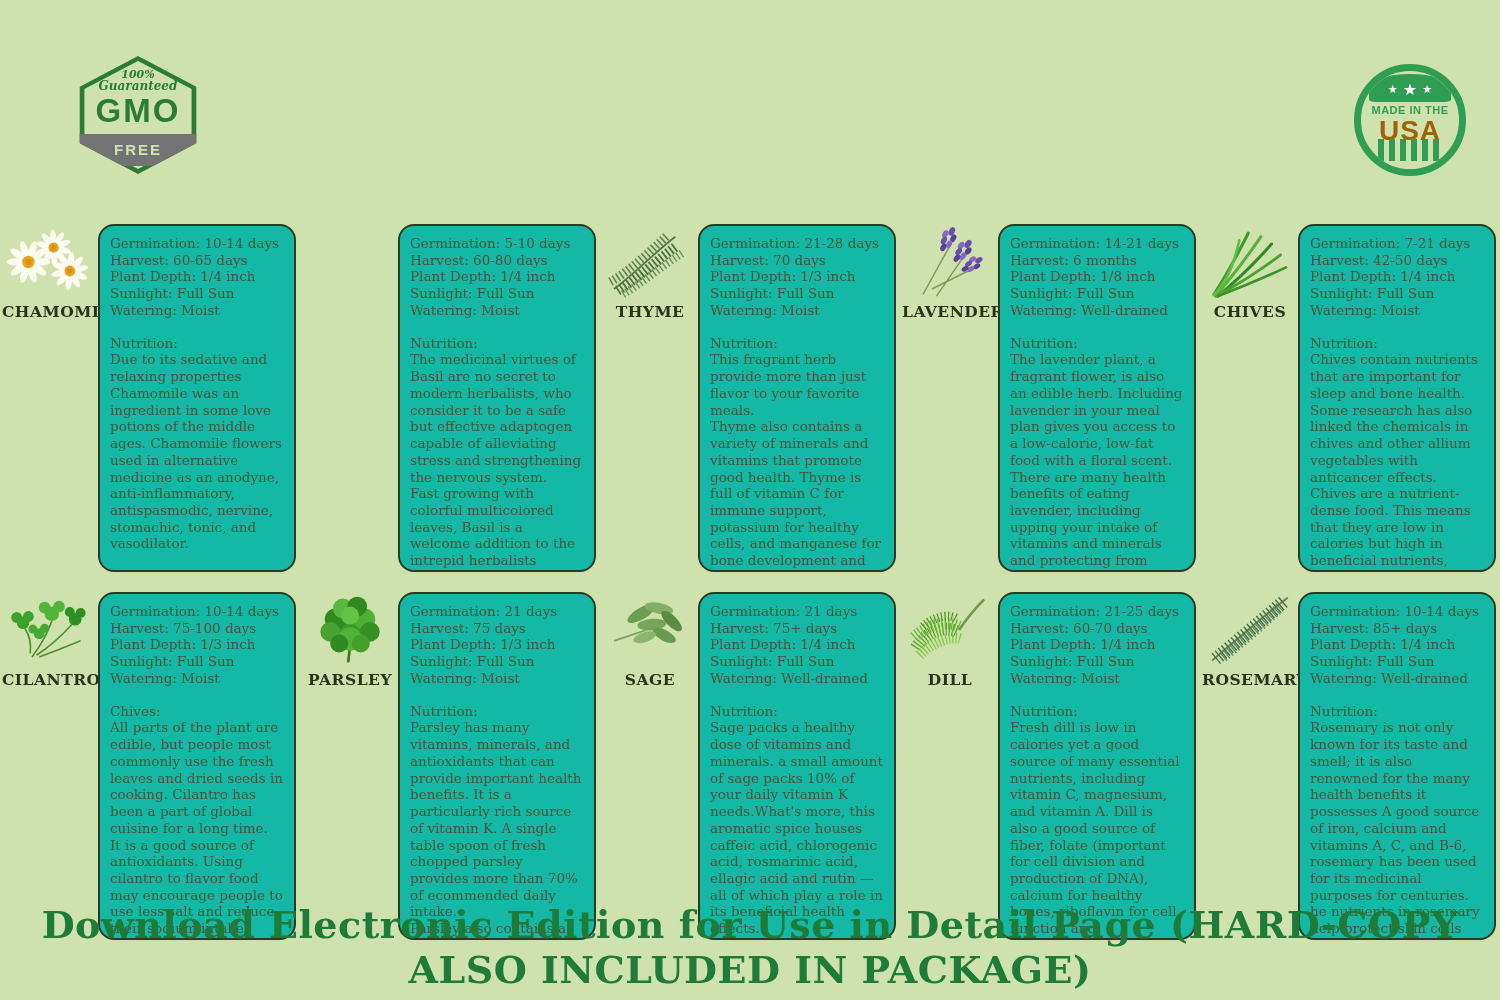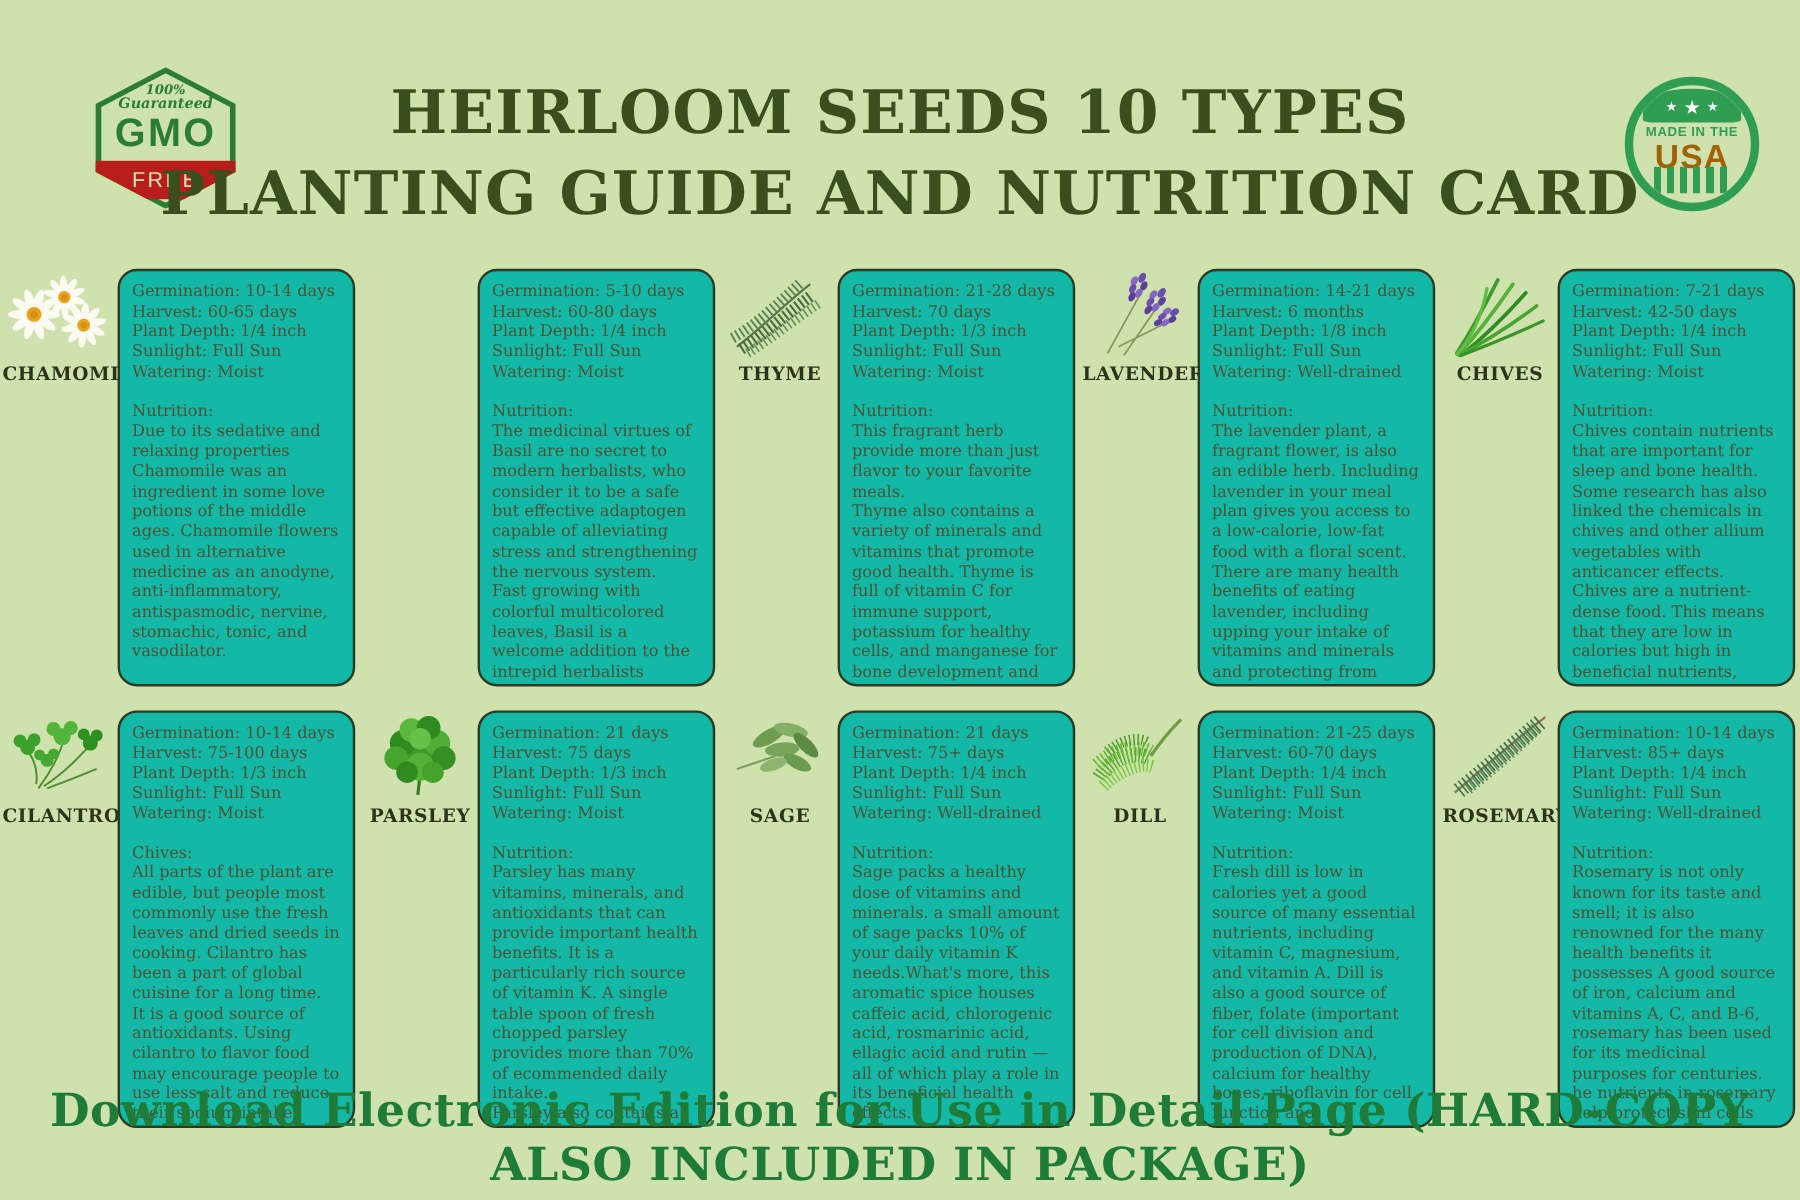--- a/index.html
+++ b/index.html
@@ -19,23 +19,23 @@
   
   .gmo{position:absolute;left:76px;top:32px;width:124px;height:118px;
        background:#2b7d35;clip-path:polygon(50% 0%,97% 26%,97% 74%,50% 100%,3% 74%,3% 26%);}
   .gmo-inner{position:absolute;left:5px;top:5px;right:5px;bottom:5px;background:#cfe2ad;
        clip-path:polygon(50% 0%,97% 26%,97% 74%,50% 100%,3% 74%,3% 26%);}
   .gmo-content{position:absolute;left:0;right:0;top:0;bottom:0;text-align:center;color:#2b7d35;}
   .gmo-100{font-size:11px;font-style:italic;font-weight:bold;margin-top:13px;line-height:1;}
   .gmo-guar{font-size:12px;font-style:italic;font-weight:bold;line-height:1.1;}
   .gmo-main{font-size:33px;font-weight:bold;font-family:"Liberation Sans",sans-serif;
             letter-spacing:2px;line-height:1.05;margin-top:1px;}
-  .gmo-free{position:absolute;left:0;right:0;bottom:8px;height:32px;background:#b91c1c;
-            color:#cfe2ad;font-family:"Liberation Sans",sans-serif;font-weight:normal;
-            font-size:18px;letter-spacing:2px;line-height:32px;}
+  .gmo-free{position:absolute;left:0;right:0;bottom:8px;height:32px;background:#737373;
+            color:#cfe2ad;font-family:"Liberation Sans",sans-serif;font-weight:bold;
+            font-size:15px;letter-spacing:2px;line-height:32px;}
 
   
   .usa{position:absolute;right:34px;top:40px;width:112px;height:112px;border-radius:50%;
        border:7px solid #2f9e53;box-sizing:border-box;background:#cfe2ad;overflow:hidden;}
   .usa-dome{position:absolute;top:3px;left:8px;right:8px;height:28px;background:#2f9e53;
             border-radius:50% 50% 8% 8%;text-align:center;color:#fff;line-height:30px;}
   .usa-dome .star{color:#ffffff;font-size:11px;vertical-align:middle;}
   .usa-dome .star.big{font-size:16px;}
   .usa-line1{position:absolute;top:33px;left:0;right:0;text-align:center;color:#2f9e53;
              font-family:"Liberation Sans",sans-serif;font-weight:bold;font-size:11px;letter-spacing:0.5px;}
@@ -205,24 +205,20 @@
   <div class="gmo">
     <div class="gmo-inner"></div>
     <div class="gmo-content">
       <div class="gmo-100">100%</div>
       <div class="gmo-guar">Guaranteed</div>
       <div class="gmo-main">GMO</div>
       <div class="gmo-free">FREE</div>
     </div>
   </div>
 
-  <div class="titles">
-    <div class="title-line1">HEIRLOOM SEEDS 10 TYPES</div>
-    <div class="title-line2">PLANTING GUIDE AND NUTRITION CARD</div>
-  </div>
 
   <div class="usa">
     <div class="usa-dome">
       <span class="star">★</span>
       <span class="star big">★</span>
       <span class="star">★</span>
     </div>
     <div class="usa-line1">MADE IN THE</div>
     <div class="usa-line2">USA</div>
     <div class="usa-bars"></div>

